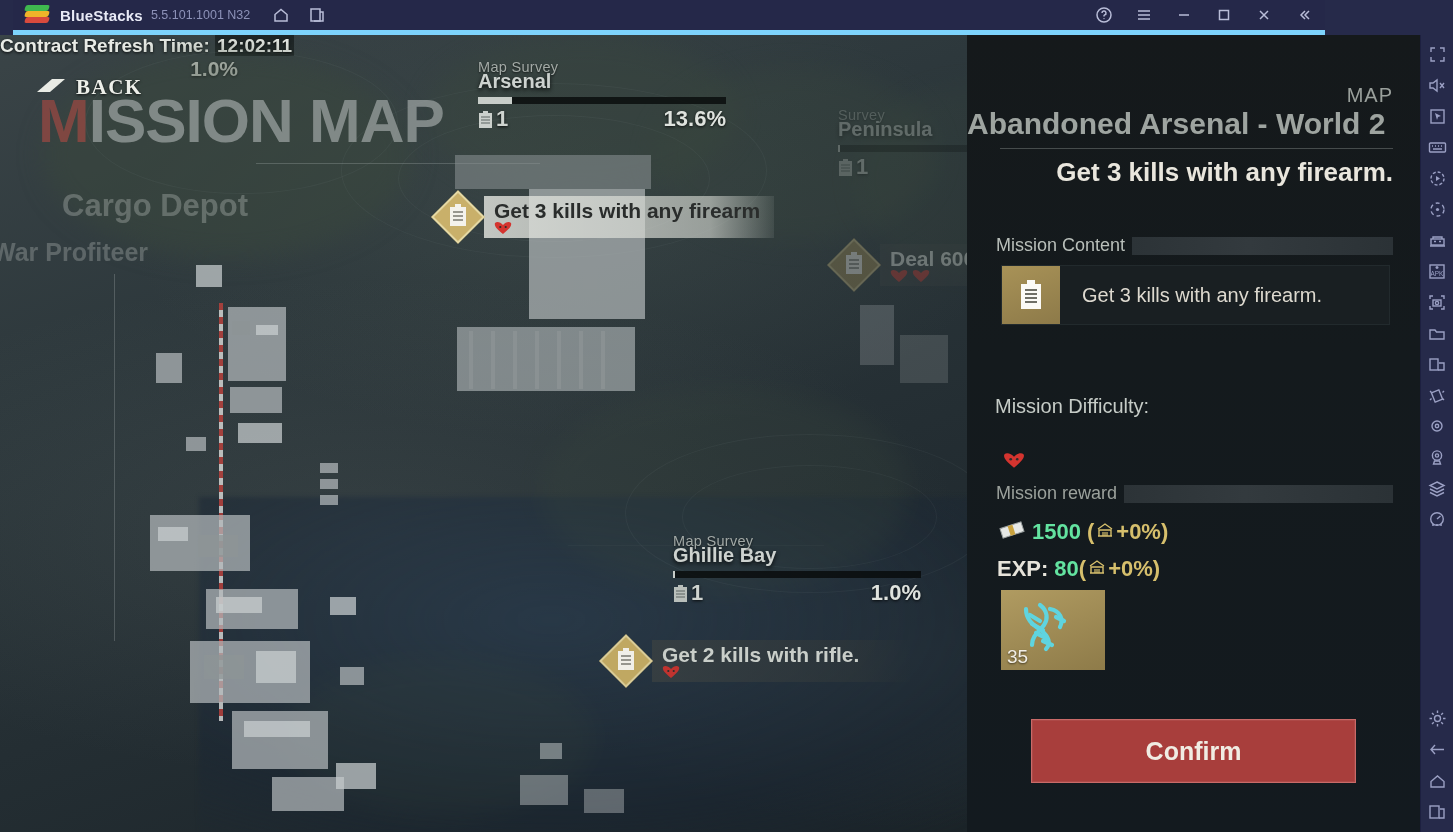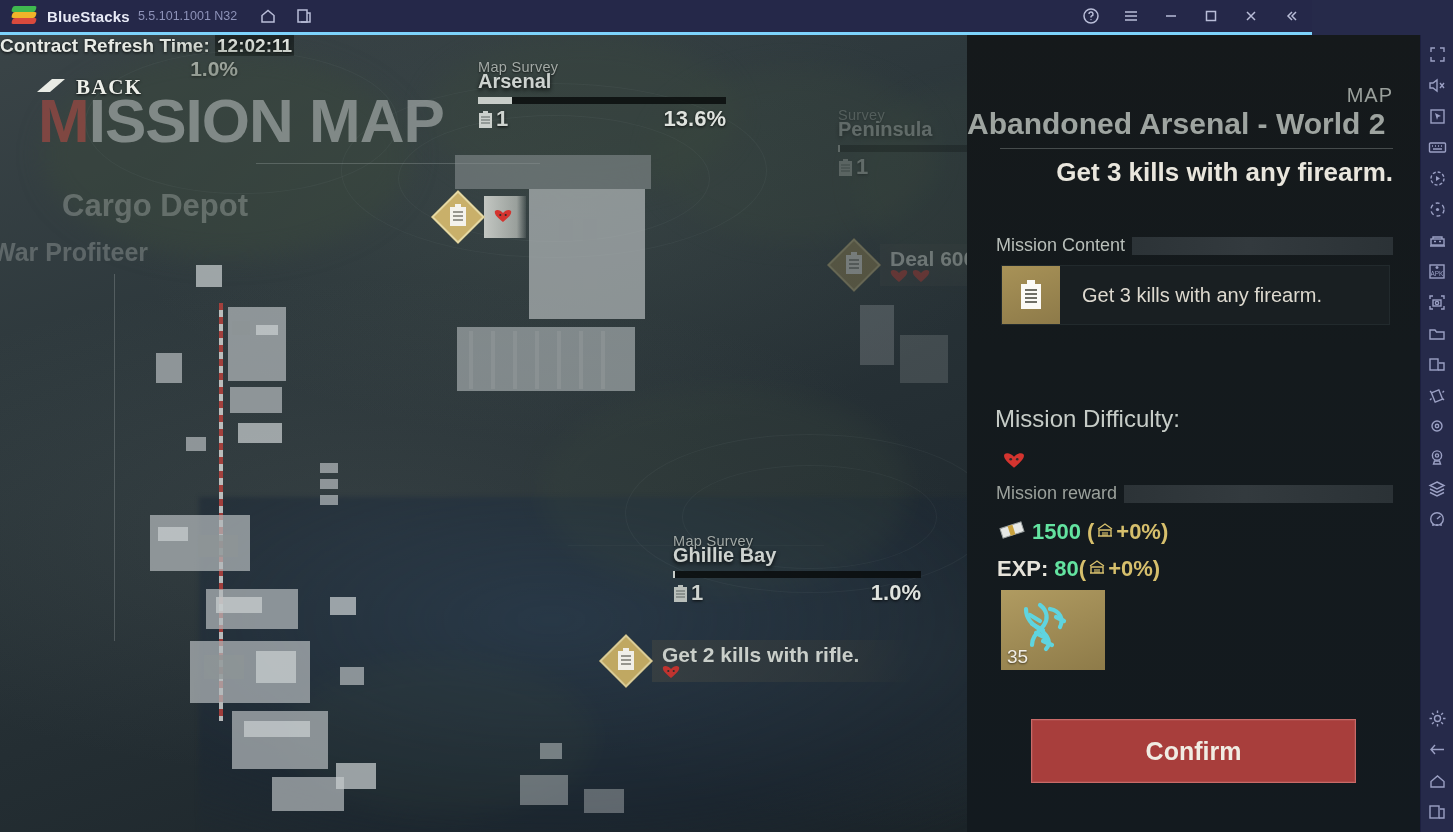--- a/index.html
+++ b/index.html
@@ -3,23 +3,23 @@
 <meta charset="utf-8">
 <style>
   * { box-sizing: border-box; margin:0; padding:0; }
   html,body { width:1453px; height:832px; overflow:hidden; background:#1e2038; }
   body { font-family: "Liberation Sans", sans-serif; }
 
   
   #app { position:relative; width:1453px; height:832px; background:#262a4a; }
 
   #titlebar {
-    position:absolute; left:0; top:0; width:1312px; height:35px;
+    position:absolute; left:13px; top:0; width:1312px; height:35px;
     background:#252849; display:flex; align-items:center;
-    border-bottom:3px solid #7dd3fc;
+    border-bottom:5px solid #7dd3fc;
   }
   #logo { margin-left:12px; width:24px; height:20px; position:relative; }
   #logo .l { position:absolute; left:0; width:24px; height:6px; border-radius:2px; transform:skewX(-18deg); }
   #logo .l1 { top:0;  background:#3fb84f; }
   #logo .l2 { top:6px; background:#f0b429; }
   #logo .l3 { top:12px; background:#d94a3d; }
   #bs-name { color:#e8eaf6; font-size:15px; font-weight:bold; margin-left:11px; letter-spacing:.2px;}
   #bs-ver { color:#8d92b8; font-size:12.5px; margin-left:8px; }
   .tb-ico { width:30px; height:30px; display:flex; align-items:center; justify-content:center; cursor:pointer; }
   .tb-ico svg { stroke:#b9bdd8; fill:none; stroke-width:1.5; }
@@ -148,22 +148,22 @@
   .sec-head .bar { flex:1 1 auto; height:18px; margin-left:7px;
      background:linear-gradient(90deg,#2c3337,#333a3e 45%,#2b3236); }
 
   #content-row { position:absolute; left:1001px; top:265px; width:389px; height:60px;
      background:#191f22; display:flex; align-items:center; border:1px solid #222a2d; }
   #content-row .ic { width:58px; height:58px; background:linear-gradient(160deg,#a89257,#8d7a49);
      display:flex; align-items:center; justify-content:center; flex:0 0 auto; }
   #content-row .tx { font-family:"Liberation Sans Narrow","Liberation Sans",sans-serif;
      font-size:20px; color:#ddd9cf; margin-left:22px; }
 
-  #diff-label { position:absolute; left:995px; top:405px;
-     font-family:"Liberation Sans Narrow","Liberation Sans",sans-serif; font-size:24px; color:#c6ccc7; }
+  #diff-label { position:absolute; left:995px; top:395px;
+     font-family:"Liberation Sans Narrow","Liberation Sans",sans-serif; font-size:20px; color:#c6ccc7; }
   #diff-skulls { position:absolute; left:1003px; top:452px; display:flex; gap:6px; }
 
   .rw { position:absolute; display:flex; align-items:center;
         font-family:"Liberation Sans Narrow","Liberation Sans",sans-serif;
         font-size:22px; font-weight:bold; }
   .rw .amt { color:#63e3a0; }
   .rw .pct { color:#d6bf6c; }
   .rw .lab { color:#e7e4db; }
 
   #item-tile { position:absolute; left:1001px; top:590px; width:104px; height:80px;
@@ -369,20 +369,21 @@
         <span class="dm"></span>
         <span class="ci">
           <svg width="20" height="25" viewBox="0 0 20 25">
               <rect x="2" y="4" width="16" height="19" fill="#f4f2ec"></rect>
               <rect x="7" y="1" width="6" height="4" fill="#f4f2ec"></rect>
               <path d="M5 9h10M5 13h10M5 17h10" stroke="#7a7a70" stroke-width="1.6"></path>
             </svg>
         </span>
       </div>
       <div class="body">
+        <div class="txt">Get 3 kills with any firearm</div>
         <div class="skulls">
           <svg width="18" height="14" viewBox="0 0 18 14">
               <path d="M1 2C3 0 6.6 1.2 9 4 11.4 1.2 15 0 17 2c1 3-2 6-8 11C3 8 0 5 1 2z" fill="#d4342f"></path>
               <circle cx="6.3" cy="6" r="1.1" fill="#2c2c2c"></circle>
               <circle cx="11.7" cy="6" r="1.1" fill="#2c2c2c"></circle>
             </svg>
         </div>
       </div>
     </div>
 

